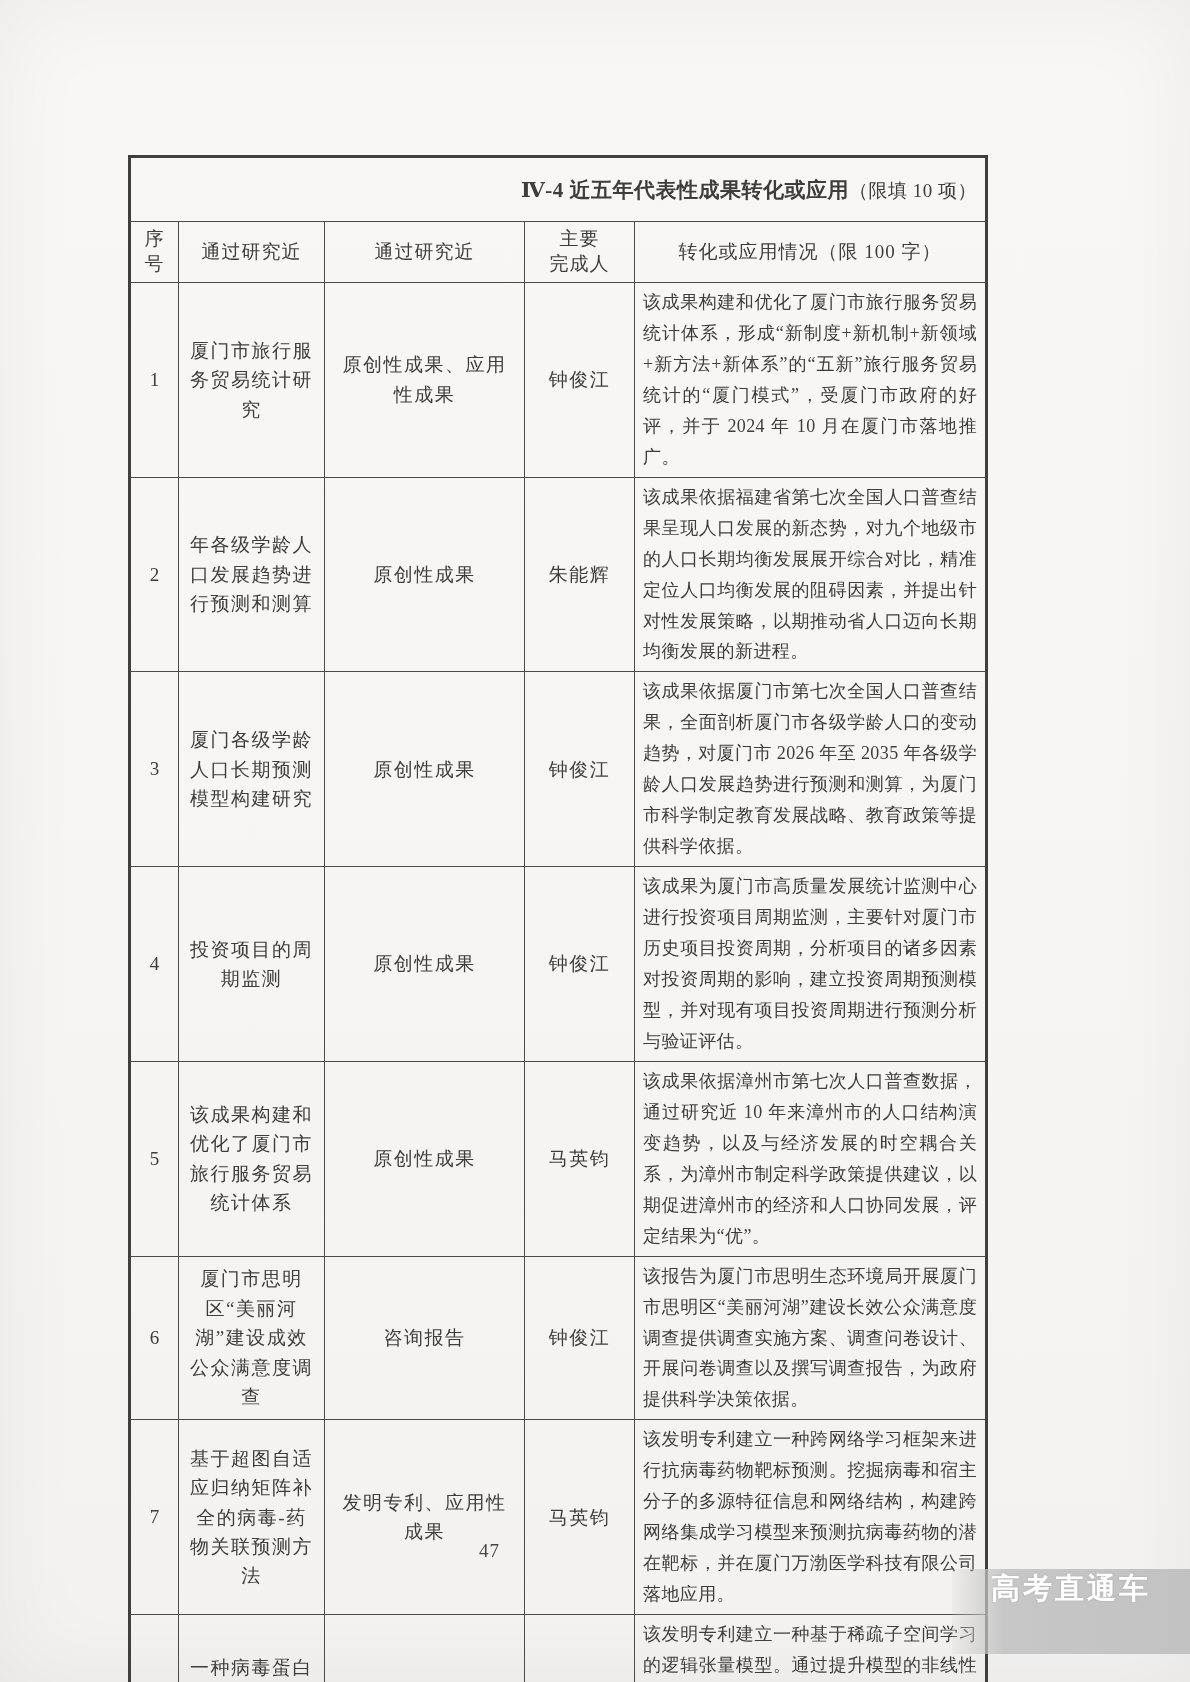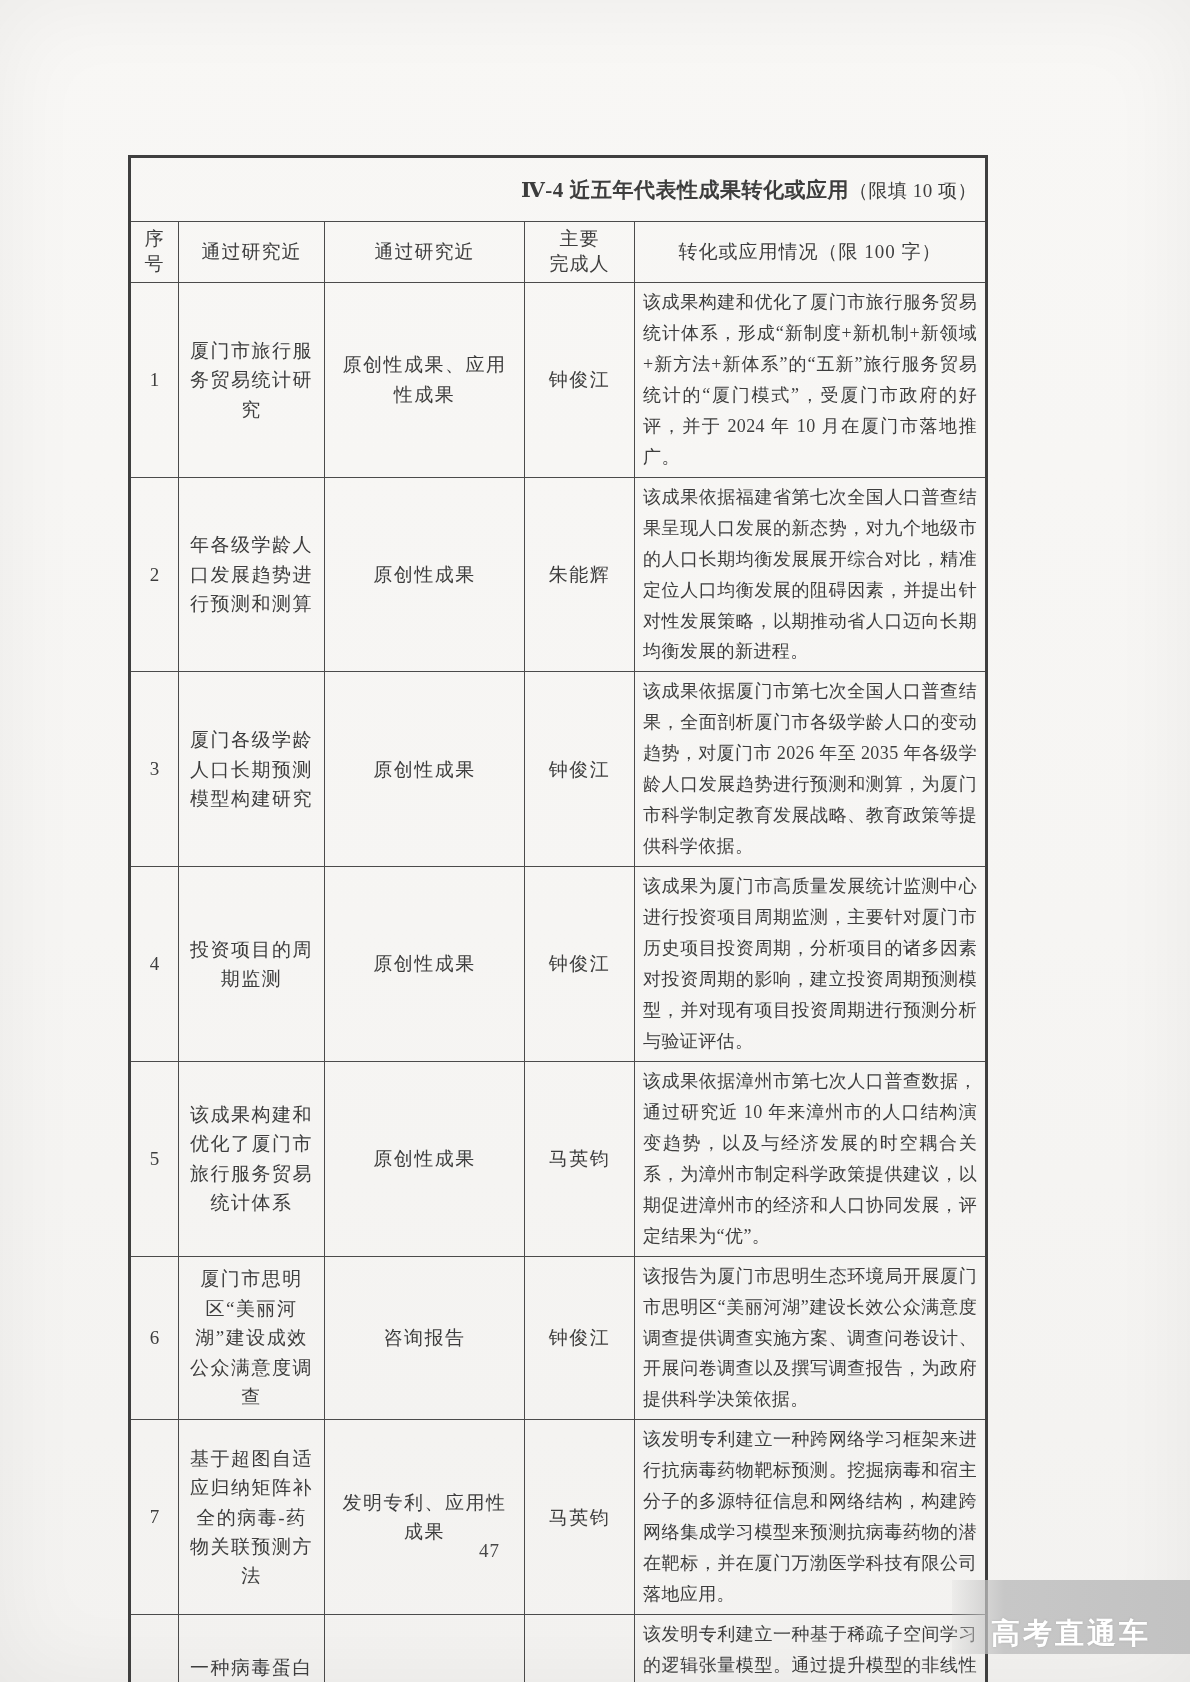--- a/index.html
+++ b/index.html
@@ -80,24 +80,24 @@
     text-align: center;
     font-size: 19px;
     color: #474747;
     letter-spacing: 1px;
   }
   .watermark {
     position: absolute;
     right: 0;
     bottom: 28px;
     width: 238px;
-    height: 74px;
+    height: 85px;
     background: linear-gradient(90deg, rgba(201,201,201,0.15), #c7c7c7 22%, #c2c2c2);
     display: flex;
-    align-items: flex-end;
+    align-items: flex-start;
     justify-content: center;
   }
   .watermark span {
     font-family: "Liberation Sans", "DejaVu Sans", sans-serif;
     font-weight: 700;
     font-size: 29px;
     color: #ffffff;
     letter-spacing: 3px;
     text-shadow: 0 0 2px rgba(150,150,150,0.5);
   }

